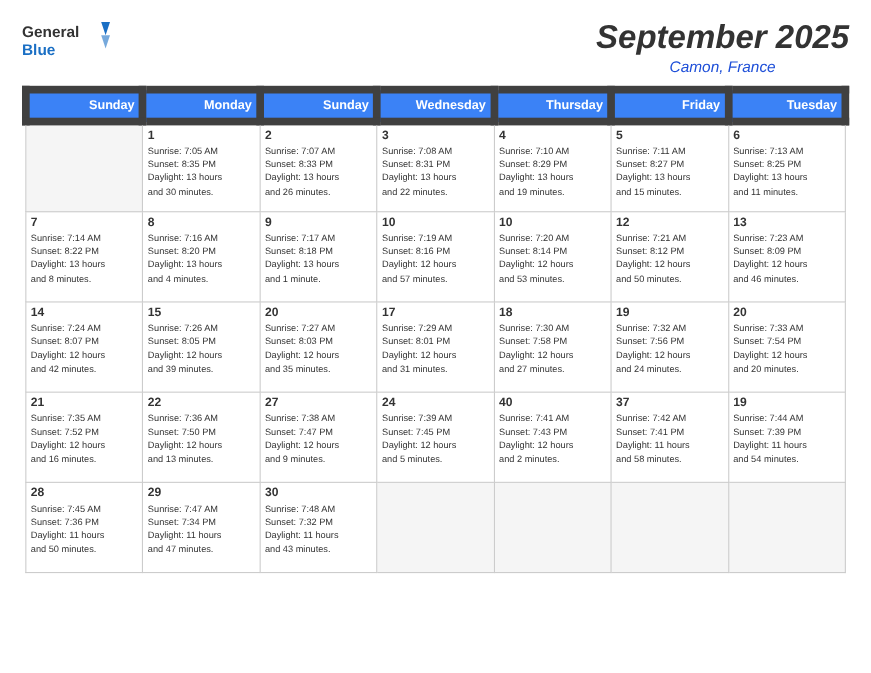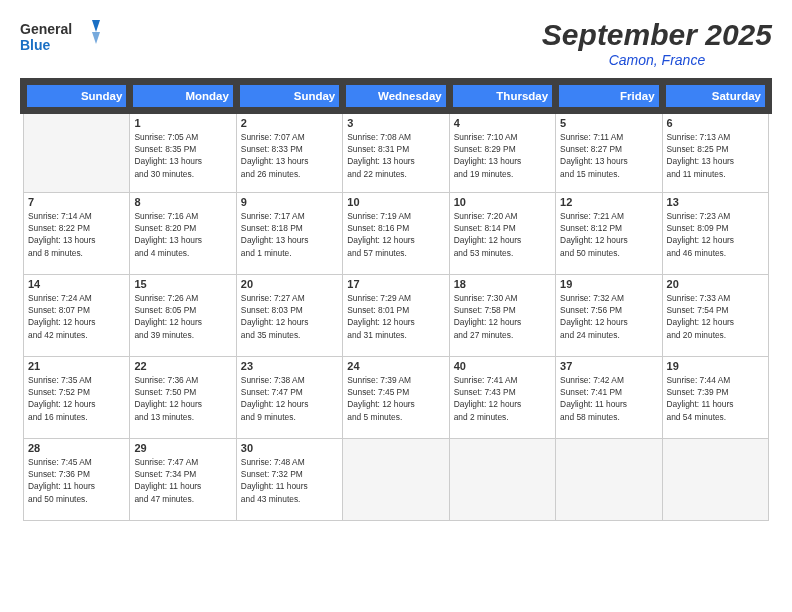--- a/index.html
+++ b/index.html
@@ -99,21 +99,21 @@
 
   <table>
     <thead>
       <tr>
         <th>Sunday</th>
         <th>Monday</th>
         <th>Sunday</th>
         <th>Wednesday</th>
         <th>Thursday</th>
         <th>Friday</th>
-        <th>Saturday</th>
+        <th>Tuesday</th>
       </tr>
     </thead>
     <tbody id="calendar-body">
     <tr>
           <td class="empty"></td>
           <td>
             <span class="day-num">1</span>
             <div class="day-info">Sunrise: 7:05 AM<br>Sunset: 8:35 PM<br>Daylight: 13 hours<br>and 30 minutes.</div>
           </td>
           <td>
@@ -200,21 +200,21 @@
         <tr>
           <td>
             <span class="day-num">21</span>
             <div class="day-info">Sunrise: 7:35 AM<br>Sunset: 7:52 PM<br>Daylight: 12 hours<br>and 16 minutes.</div>
           </td>
           <td>
             <span class="day-num">22</span>
             <div class="day-info">Sunrise: 7:36 AM<br>Sunset: 7:50 PM<br>Daylight: 12 hours<br>and 13 minutes.</div>
           </td>
           <td>
-            <span class="day-num">23</span>
+            <span class="day-num">27</span>
             <div class="day-info">Sunrise: 7:38 AM<br>Sunset: 7:47 PM<br>Daylight: 12 hours<br>and 9 minutes.</div>
           </td>
           <td>
             <span class="day-num">24</span>
             <div class="day-info">Sunrise: 7:39 AM<br>Sunset: 7:45 PM<br>Daylight: 12 hours<br>and 5 minutes.</div>
           </td>
           <td>
             <span class="day-num">40</span>
             <div class="day-info">Sunrise: 7:41 AM<br>Sunset: 7:43 PM<br>Daylight: 12 hours<br>and 2 minutes.</div>
           </td>

